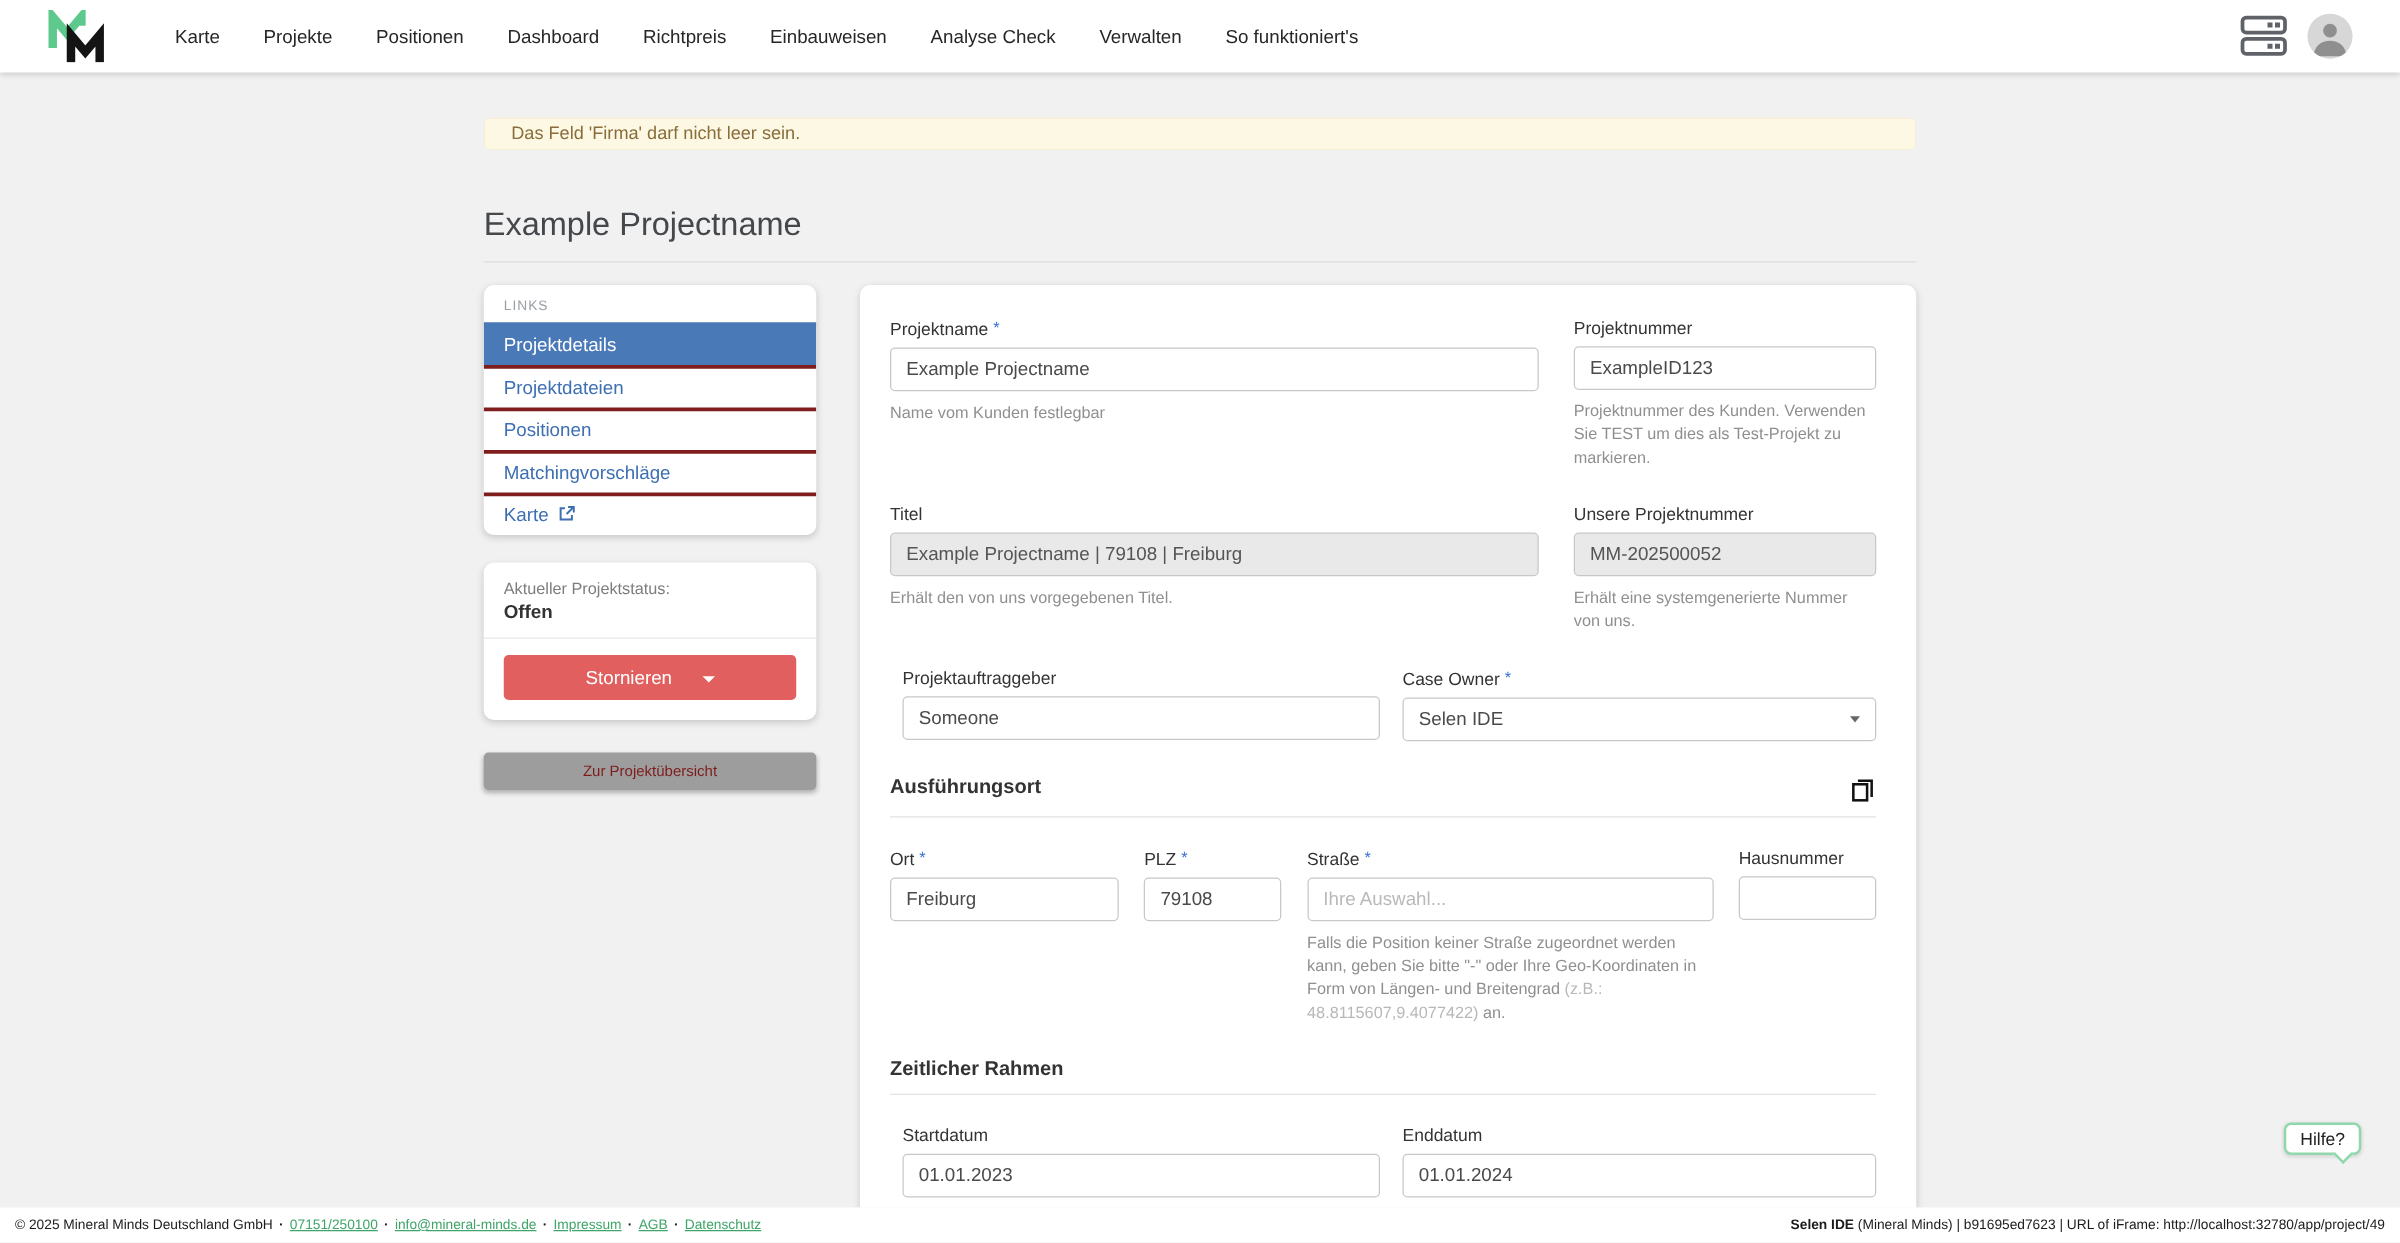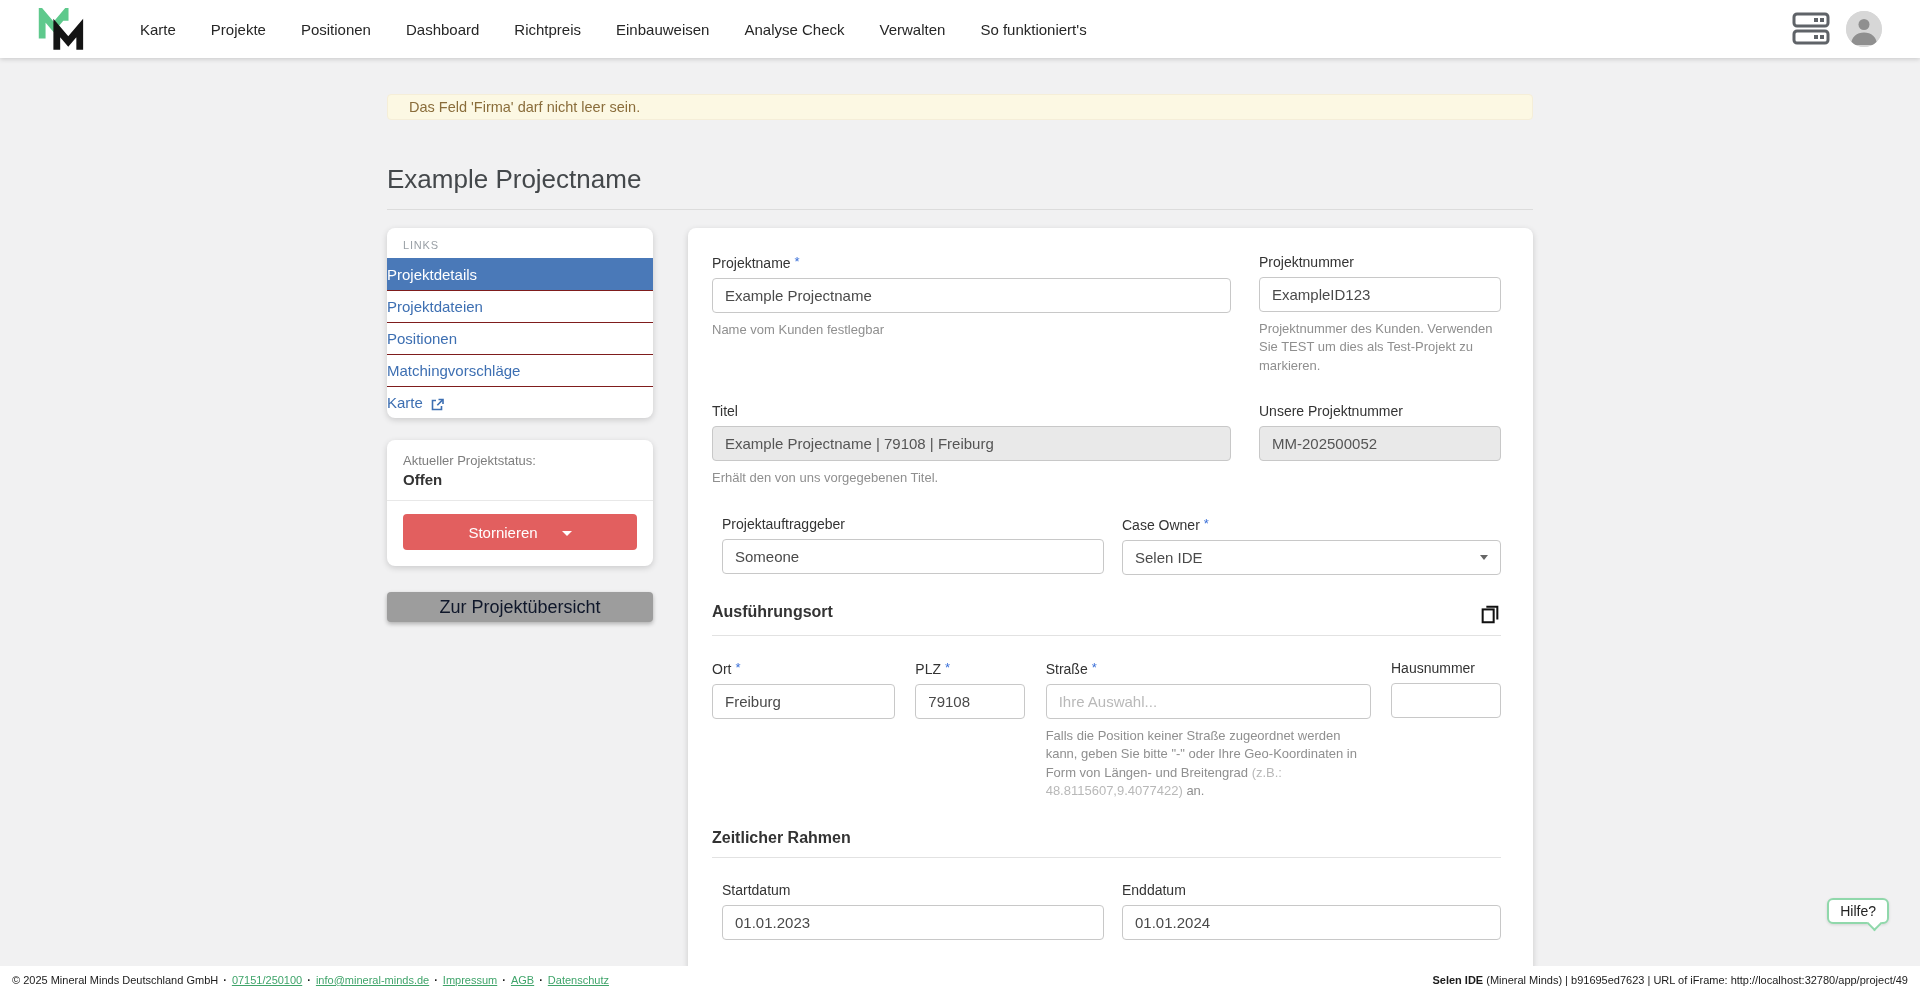--- a/index.html
+++ b/index.html
@@ -32,37 +32,37 @@
   }
   .page-title { margin:44px 0 14px; font-size:26px; font-weight:500; color:#44484b; }
   .title-rule { border:none; border-top:1px solid #dcdcdc; margin:0 0 18px; }
   .layout { display:flex; gap:35px; align-items:flex-start; padding-bottom:20px; }
   
   .sidebar { width:266px; flex:0 0 auto; }
   .card { background:#fff; border-radius:8px; box-shadow:0 2px 6px rgba(0,0,0,0.16); }
   .links-card { overflow:hidden; }
   .links-header { padding:11px 16px 7px; font-size:11px; letter-spacing:0.8px; color:#9aa0a6; }
   .side-item {
-    padding:7px 0; font-size:15px; font-weight:500; color:#3d6fb2;
-    border-top:1px solid #7f1d1d; cursor:pointer; display:flex; align-items:flex-end; gap:8px;
+    padding:7px 16px; font-size:15px; font-weight:500; color:#3d6fb2;
+    border-top:3px solid #7f1d1d; cursor:pointer; display:flex; align-items:flex-start; gap:8px;
   }
   .side-item.active { background:#4a79b8; color:#fff; border-top-color:#4a79b8; }
   .status-card { margin-top:22px; padding:13px 16px 16px; }
   .status-label { font-size:13px; color:#7d7d7d; }
   .status-value { font-size:15px; font-weight:700; color:#333; margin-top:3px; }
   .status-rule { border:none; border-top:1px solid #e8e8e8; margin:12px -16px 13px; }
   .cancel-btn {
     width:100%; height:36px; background:#e25f5f; color:#fff; border:none; border-radius:4px;
     font-size:15px; font-family:inherit; display:flex; align-items:center; justify-content:center;
     gap:24px; cursor:pointer;
   }
   .caret-down { width:0; height:0; border-left:5px solid transparent; border-right:5px solid transparent; border-top:5px solid #fff; margin-top:2px; }
   .back-btn {
-    margin-top:26px; width:100%; height:30px; background:#9d9d9d; color:#0f172a; border:none;
-    border-radius:4px; font-size:18px; font-family:inherit; box-shadow:0 2px 4px rgba(0,0,0,0.28); cursor:pointer;
+    margin-top:26px; width:100%; height:30px; background:#9d9d9d; color:#7f1d1d; border:none;
+    border-radius:4px; font-size:12px; font-family:inherit; box-shadow:0 2px 4px rgba(0,0,0,0.28); cursor:pointer;
   }
   
   .form-card { flex:1 1 auto; background:#fff; border-radius:8px; box-shadow:0 2px 6px rgba(0,0,0,0.16); padding:26px 32px 30px 24px; }
   .form-row { display:flex; justify-content:space-between; margin-bottom:28px; }
   .col-main { width:519px; }
   .col-side { width:242px; }
   .col-half-l { width:382px;margin-left:10px; }
   .col-half-r { width:379px; }
   .col-ort { width:183px; }
   .col-plz { width:110px; }
@@ -220,20 +220,21 @@
 
         <div class="form-row">
           <div class="col-main">
             <div class="f-label">Titel</div>
             <input class="f-input" type="text" disabled="" value="Example Projectname | 79108 | Freiburg" style="">
             <div class="helper">Erhält den von uns vorgegebenen Titel.</div>
           </div>
           <div class="col-side">
             <div class="f-label">Unsere Projektnummer</div>
             <input class="f-input" type="text" disabled="" value="MM-202500052" style="">
+            <div class="helper">Erhält eine systemgenerierte Nummer von uns.</div>
           </div>
         </div>
 
         <div class="form-row">
           <div class="col-half-l">
             <div class="f-label">Projektauftraggeber</div>
             <input class="f-input" type="text" value="Someone" style="">
           </div>
           <div class="col-half-r">
             <div class="f-label">

